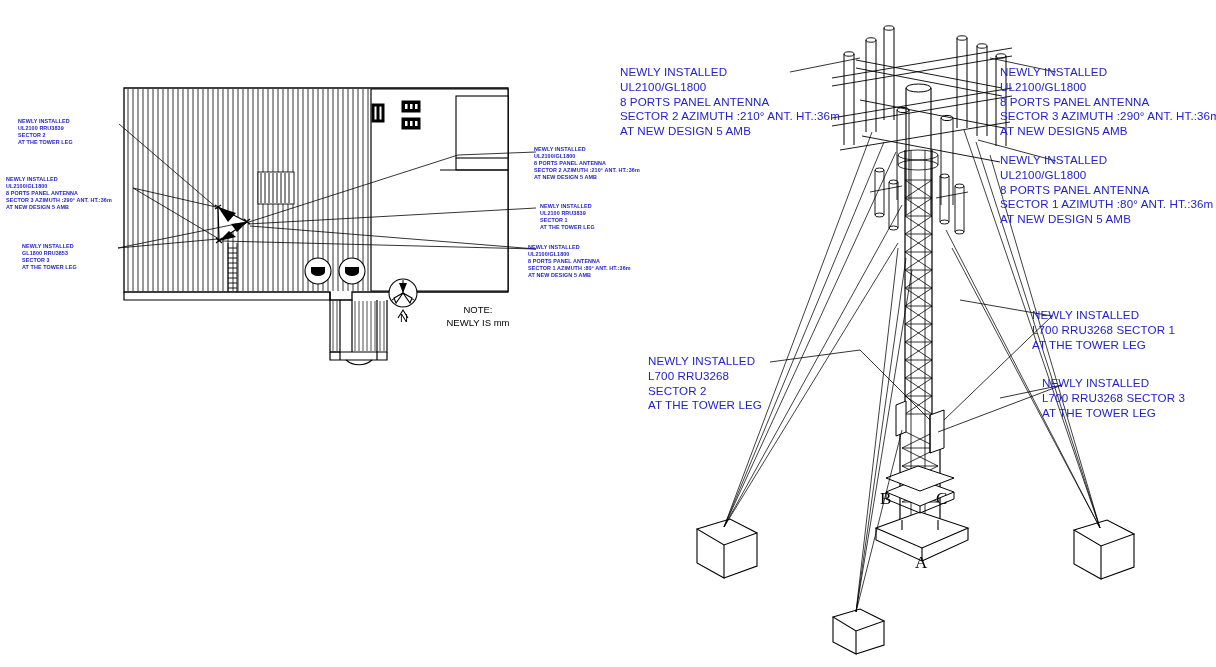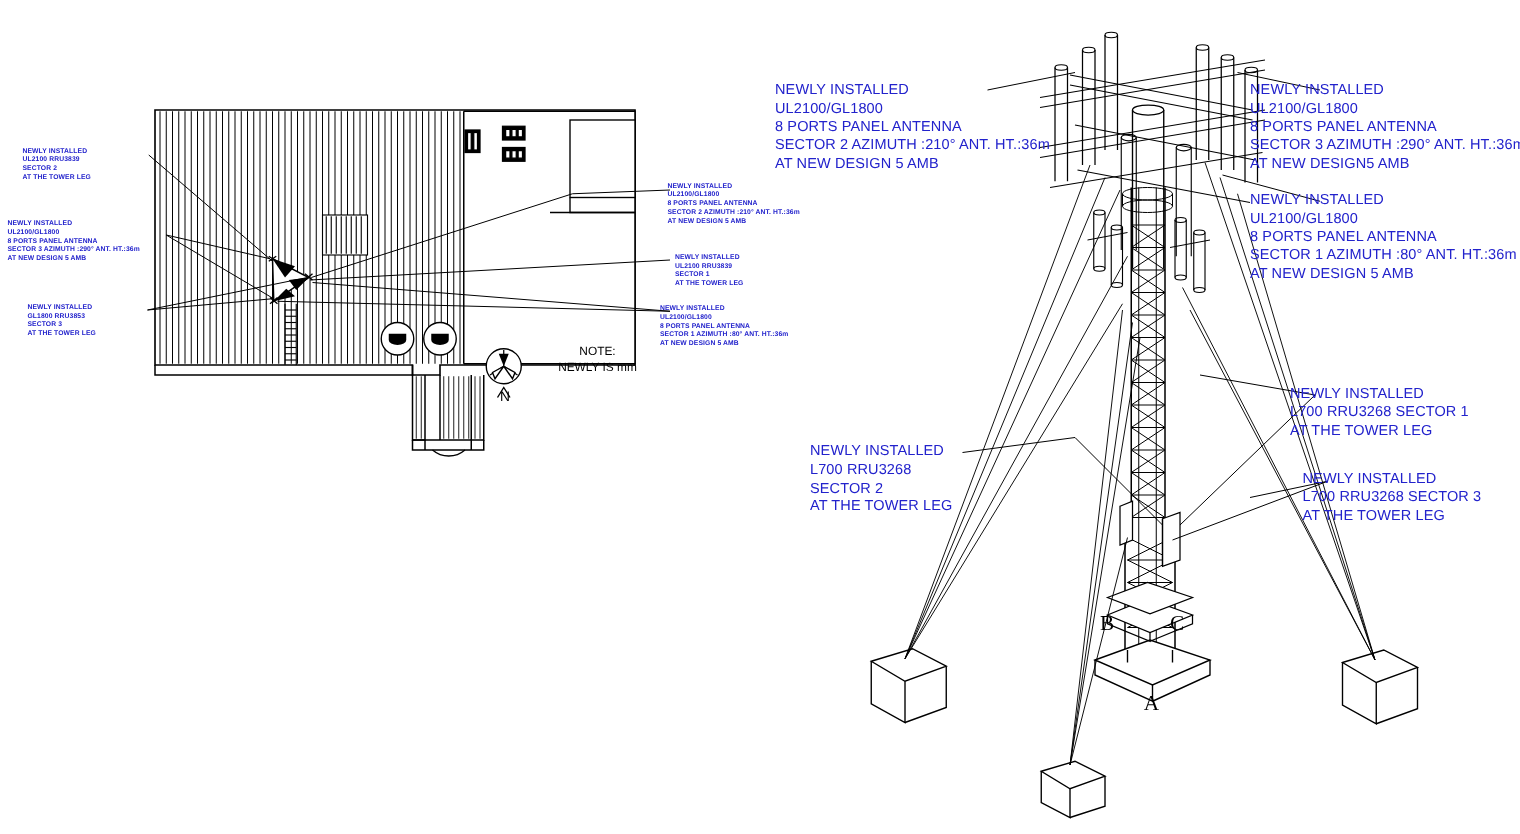--- a/index.html
+++ b/index.html
@@ -430,21 +430,21 @@
 </div>
 
 <div class="lbl lbl-sm" style="left:528px;top:244px;width:130px;">
   <div>NEWLY INSTALLED</div>
   <div>UL2100/GL1800</div>
   <div>8 PORTS PANEL ANTENNA</div>
   <div>SECTOR 1 AZIMUTH :80° ANT. HT.:36m</div>
   <div>AT NEW DESIGN 5 AMB</div>
 </div>
 
-<div class="note" style="left:440px;top:276px;width:76px;">
+<div class="note" style="left:440px;top:304px;width:76px;">
   <div>NOTE:</div>
   <div>NEWLY IS mm</div>
 </div>
 <div class="note" style="left:396px;top:311px;width:16px;font-size:11px;">
   <span>N</span>
 </div>
 
 <div class="lbl lbl-lg" style="left:620px;top:65px;width:230px;">
   <div>NEWLY INSTALLED</div>
   <div>UL2100/GL1800</div>

